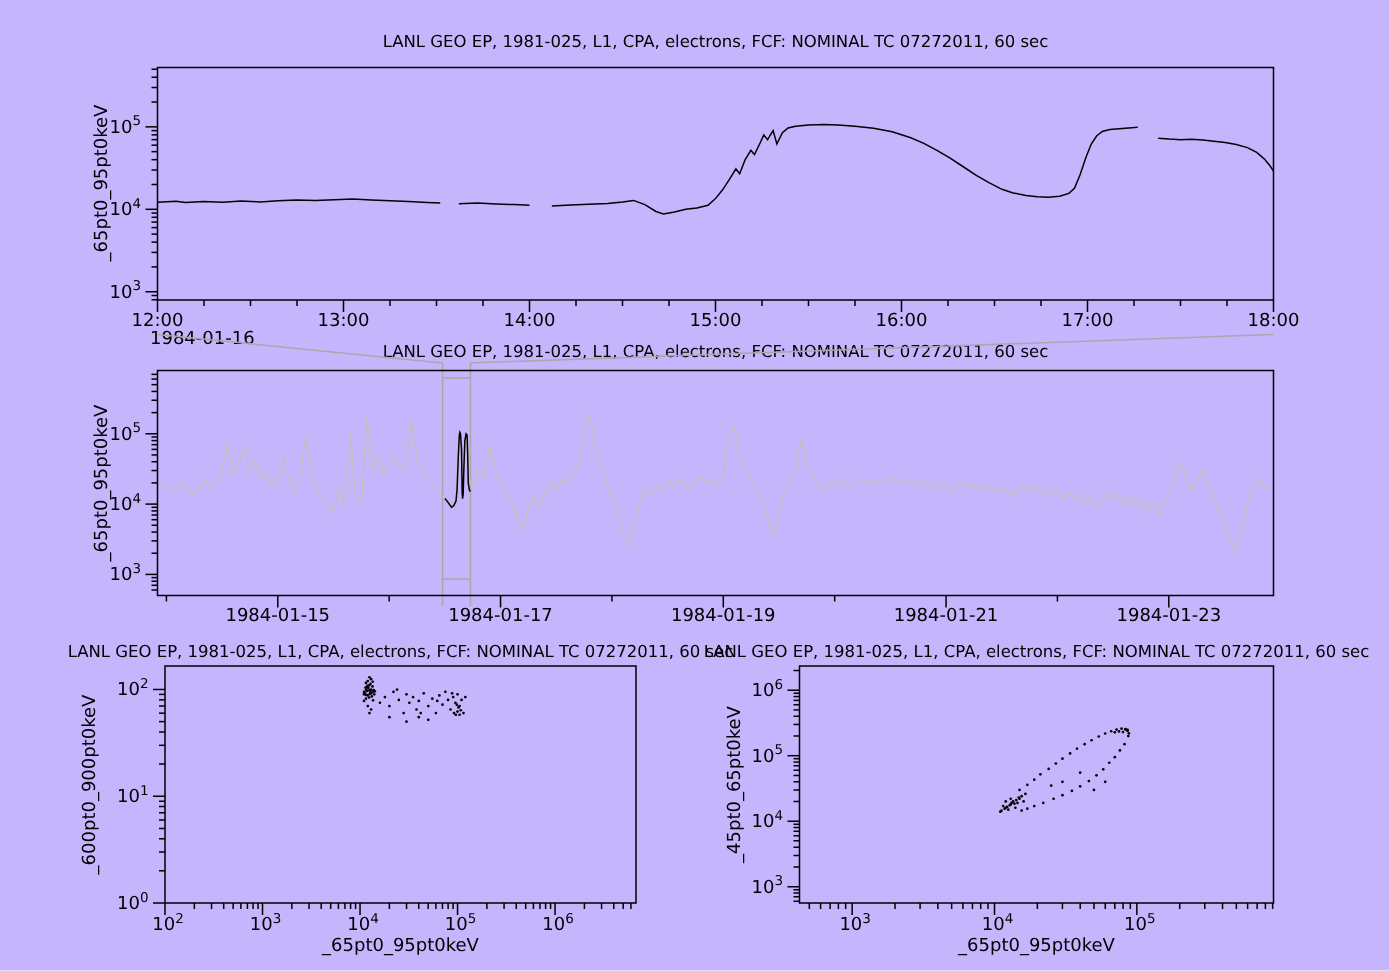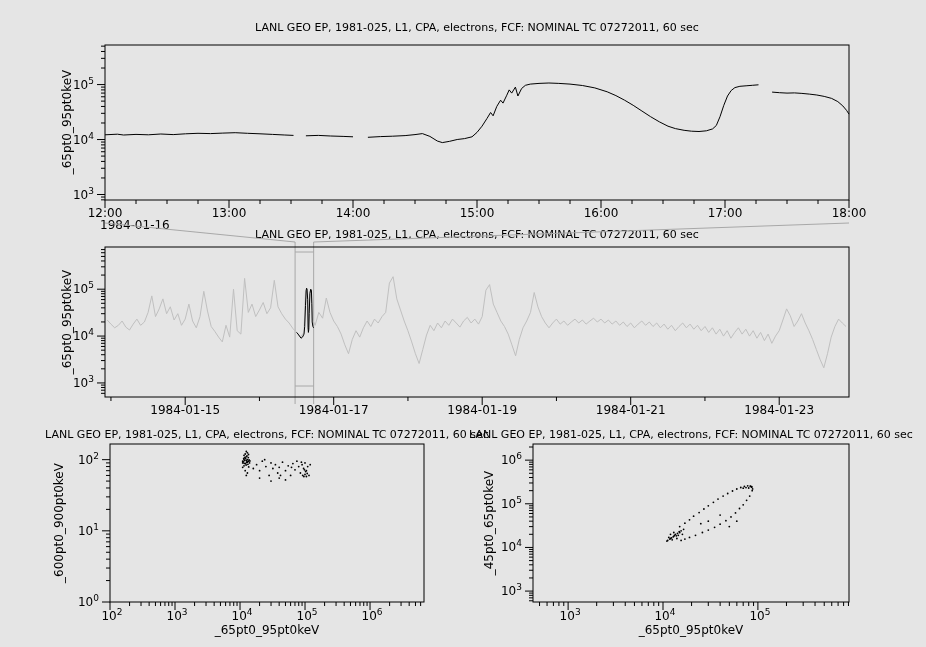--- a/index.html
+++ b/index.html
@@ -1,16 +1,16 @@
 <!DOCTYPE html>
 <html><head>
 <meta charset="utf-8">
 <style>
   html,body{margin:0;padding:0;background:#ffffff;font-family:"DejaVu Sans",sans-serif;}
-  .canvas{position:relative;width:926px;height:647px;background:#e5e5e5;overflow:hidden;}
+  .canvas{position:relative;width:926px;height:647px;background:#c4b5fd;overflow:hidden;}
   .ptitle{position:absolute;transform:translateX(-50%);white-space:nowrap;font-size:11px;color:#000;}
   .ylab{position:absolute;transform:translate(-50%,-50%) rotate(-90deg);white-space:nowrap;font-size:12px;color:#000;}
   .xlab{position:absolute;transform:translateX(-50%);white-space:nowrap;font-size:12px;color:#000;}
   .datelab{position:absolute;white-space:nowrap;font-size:12px;color:#000;}
   svg{position:absolute;left:0;top:0;}
   svg text{font-family:"DejaVu Sans",sans-serif;}
 </style>
 </head>
 <body>
 

